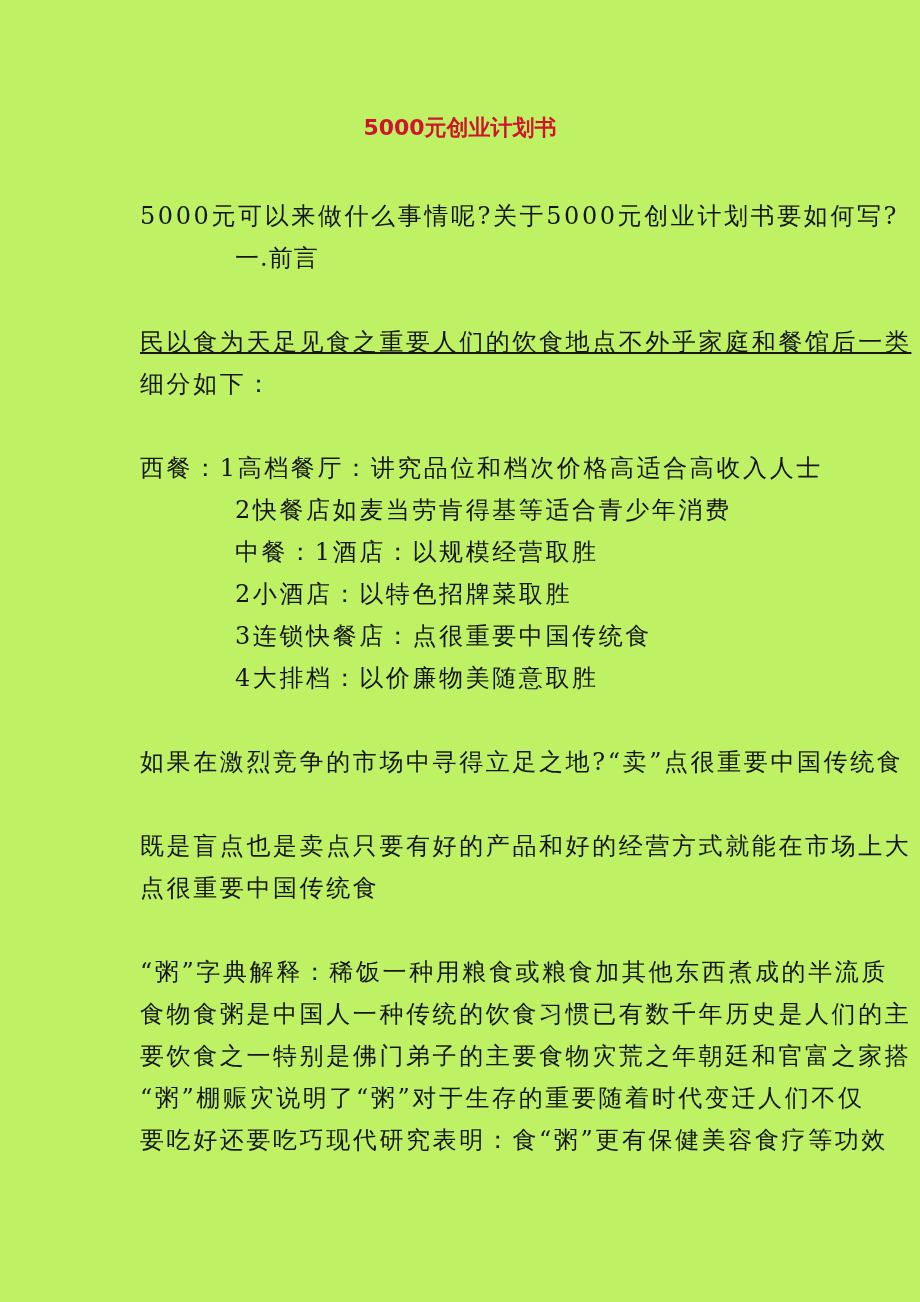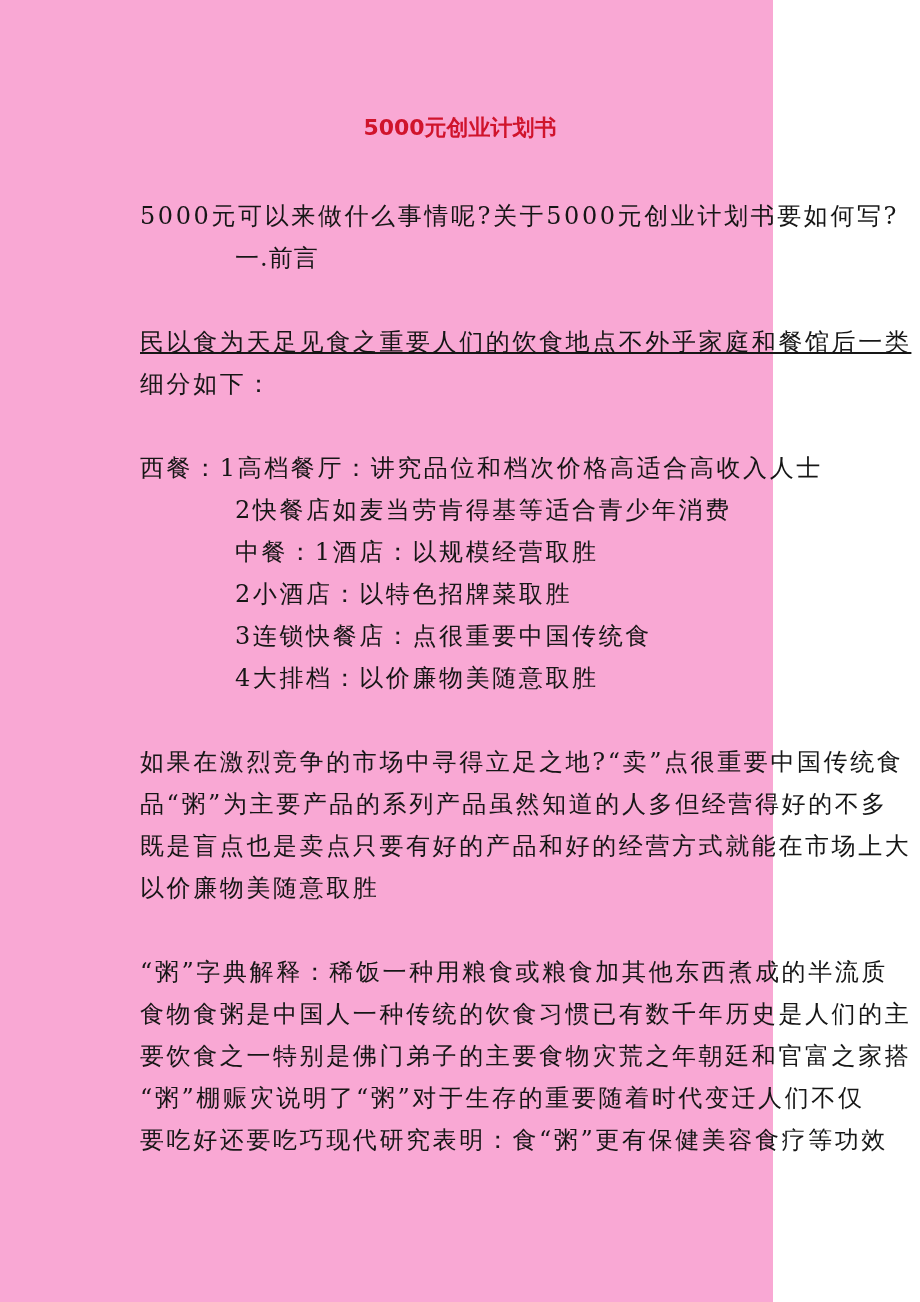--- a/index.html
+++ b/index.html
@@ -12,23 +12,23 @@
       height: 1302px;
       position: relative;
       overflow: hidden;
       font-family: "DejaVu Serif", "Liberation Serif", serif;
       color: #111111;
     }
     .page {
       position: absolute;
       left: 0;
       top: 0;
-      width: 773px;
+      width: 920px;
       height: 1302px;
-      background: #f9a8d4;
+      background: #bef264;
     }
     .title {
       position: absolute;
       left: 0;
       width: 920px;
       top: 112px;
       text-align: center;
       font-family: "DejaVu Sans", "Liberation Sans", sans-serif;
       font-weight: bold;
       font-size: 22px;
@@ -63,22 +63,21 @@
   <div class="line" style="top:363px;">细分如下：</div>
 
   <div class="line" style="top:447px;">西餐：1高档餐厅：讲究品位和档次价格高适合高收入人士</div>
   <div class="line indent" style="top:489px;">2快餐店如麦当劳肯得基等适合青少年消费</div>
   <div class="line indent" style="top:531px;">中餐：1酒店：以规模经营取胜</div>
   <div class="line indent" style="top:573px;">2小酒店：以特色招牌菜取胜</div>
   <div class="line indent" style="top:615px;">3连锁快餐店：点很重要中国传统食</div>
   <div class="line indent" style="top:657px;">4大排档：以价廉物美随意取胜</div>
 
   <div class="line" style="top:741px;">如果在激烈竞争的市场中寻得立足之地?“卖”点很重要中国传统食</div>
-  <div class="line" style="top:783px;">品“粥”为主要产品的系列产品虽然知道的人多但经营得好的不多</div>
   <div class="line" style="top:825px;">既是盲点也是卖点只要有好的产品和好的经营方式就能在市场上大</div>
-  <div class="line" style="top:867px;">以价廉物美随意取胜</div>
+  <div class="line" style="top:867px;">点很重要中国传统食</div>
 
   <div class="line" style="top:993px;">食物食粥是中国人一种传统的饮食习惯已有数千年历史是人们的主</div>
   <div class="line" style="top:951px;">“粥”字典解释：稀饭一种用粮食或粮食加其他东西煮成的半流质</div>
   <div class="line" style="top:1035px;">要饮食之一特别是佛门弟子的主要食物灾荒之年朝廷和官富之家搭</div>
   <div class="line" style="top:1077px;">“粥”棚赈灾说明了“粥”对于生存的重要随着时代变迁人们不仅</div>
   <div class="line" style="top:1119px;">要吃好还要吃巧现代研究表明：食“粥”更有保健美容食疗等功效</div>
 </div>
 
 </body></html>

